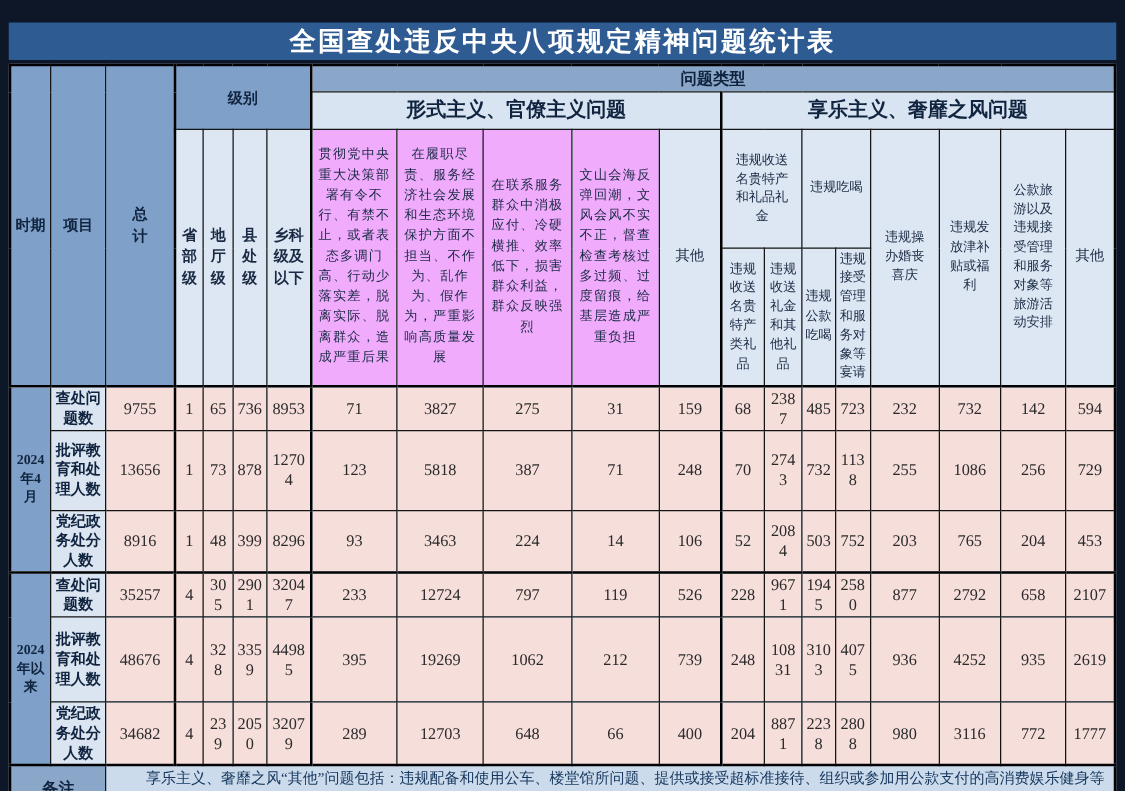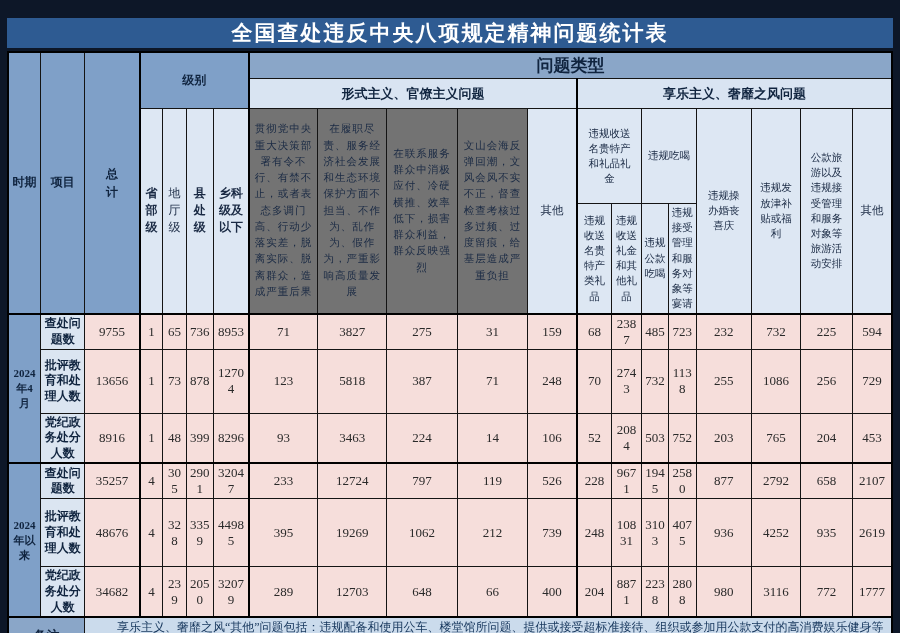--- a/index.html
+++ b/index.html
@@ -15,25 +15,25 @@
   }
   table.stats {
     border-collapse:collapse; table-layout:fixed; width:886px;
     border:2px solid #000; background:#d9e4f2;
   }
   .stats th, .stats td {
     border:1px solid #141414; padding:1px 2px; overflow:hidden;
     word-break:break-all; text-align:center; vertical-align:middle;
   }
   .mid   { background:#7fa0c8; font-weight:bold; font-size:12px; color:#10243f; }
-  .band  { background:#8aa6c8; font-weight:bold; font-size:17px; color:#10243f; }
-  .light { background:#d9e4f2; font-weight:bold; font-size:13px; color:#10243f; }
+  .band  { background:#8aa6c8; font-weight:bold; font-size:13px; color:#10243f; }
+  .light { background:#d9e4f2; font-weight:bold; font-size:16px; color:#10243f; }
   .sub   { background:#dde7f3; font-weight:normal; font-size:10.5px; line-height:1.45; color:#1a2a44; }
   .longtext {
-    background:#737373; font-weight:normal; font-size:10.5px; color:#1a2a44;
+    background:#f0abfc; font-weight:normal; font-size:10.5px; color:#1a2a44;
     text-align:left; vertical-align:middle; line-height:1.55; letter-spacing:1px;
     padding:8px 5px;
   }
   .num { background:#f6dedb; font-size:13px; color:#2a2a2a; font-weight:normal; }
   .rowlabel { background:#dbe5f1; font-weight:bold; font-size:12px; color:#10243f; line-height:1.3;margin-left:28px; }
   .period { background:#7fa0c8; font-weight:bold; font-size:11px; color:#10243f; line-height:1.35;margin-top:12px; }
   .stack { display:inline-block; width:1.15em; word-break:break-all; line-height:1.5; }
   .bR2 { border-right:2px solid #000 !important; }
   .thick-top > th, .thick-top > td { border-top:2px solid #000 !important; }
   .remark-label { background:#8aa6c8; font-weight:bold; font-size:13px; color:#10243f; }
@@ -81,21 +81,21 @@
         <th class="mid bR2" rowspan="4"><span class="stack">总计</span></th>
         <th class="mid bR2" colspan="4" rowspan="2">级别</th>
         <th class="band" colspan="13">问题类型</th>
       </tr>
       <tr style="height:30px">
         <th class="light bR2" colspan="5">形式主义、官僚主义问题</th>
         <th class="light" colspan="8">享乐主义、奢靡之风问题</th>
       </tr>
       <tr style="height:95px">
         <th class="sub" rowspan="2" style="font-size:12px;font-weight:bold">省部级</th>
-        <th class="sub" rowspan="2" style="font-size:12px;font-weight:normal">地厅级</th>
+        <th class="sub" rowspan="2" style="font-size:12px;font-weight:bold">地厅级</th>
         <th class="sub" rowspan="2" style="font-size:12px;font-weight:bold">县处级</th>
         <th class="sub bR2" rowspan="2" style="font-size:12px;font-weight:bold">乡科级及以下</th>
         <th class="longtext" rowspan="2">贯彻党中央重大决策部署有令不行、有禁不止，或者表态多调门高、行动少落实差，脱离实际、脱离群众，造成严重后果</th>
         <th class="longtext" rowspan="2">在履职尽责、服务经济社会发展和生态环境保护方面不担当、不作为、乱作为、假作为，严重影响高质量发展</th>
         <th class="longtext" rowspan="2">在联系服务群众中消极应付、冷硬横推、效率低下，损害群众利益，群众反映强烈</th>
         <th class="longtext" rowspan="2">文山会海反弹回潮，文风会风不实不正，督查检查考核过多过频、过度留痕，给基层造成严重负担</th>
         <th class="sub bR2" rowspan="2" style="font-size:11.5px">其他</th>
         <th class="sub" colspan="2" style="padding:4px 6px">违规收送名贵特产和礼品礼金</th>
         <th class="sub" colspan="2">违规吃喝</th>
         <th class="sub" rowspan="2" style="padding:4px 8px">违规操办婚丧喜庆</th>
@@ -124,21 +124,21 @@
         <td class="num">3827</td>
         <td class="num">275</td>
         <td class="num">31</td>
         <td class="num bR2">159</td>
         <td class="num">68</td>
         <td class="num">2387</td>
         <td class="num">485</td>
         <td class="num">723</td>
         <td class="num">232</td>
         <td class="num">732</td>
-        <td class="num">225</td>
+        <td class="num">142</td>
         <td class="num">594</td>
       </tr>
       <tr style="height:64px">
         <th class="rowlabel">批评教育和处理人数</th>
         <td class="num bR2">13656</td>
         <td class="num">1</td>
         <td class="num">73</td>
         <td class="num">878</td>
         <td class="num bR2">12704</td>
         <td class="num">123</td>

